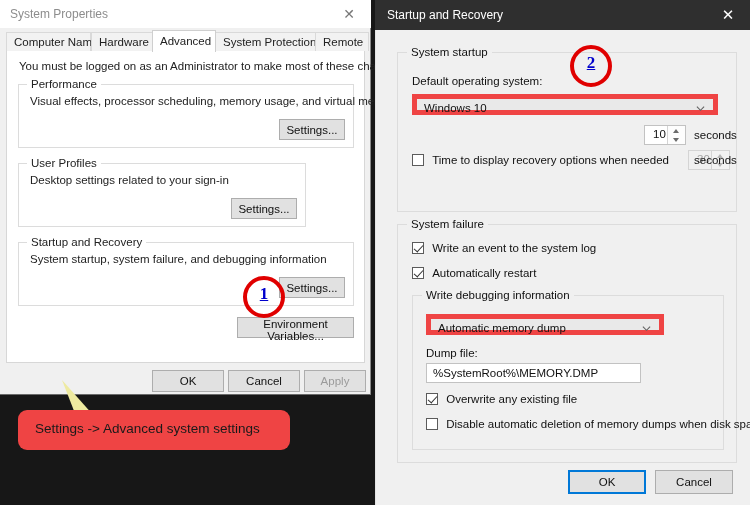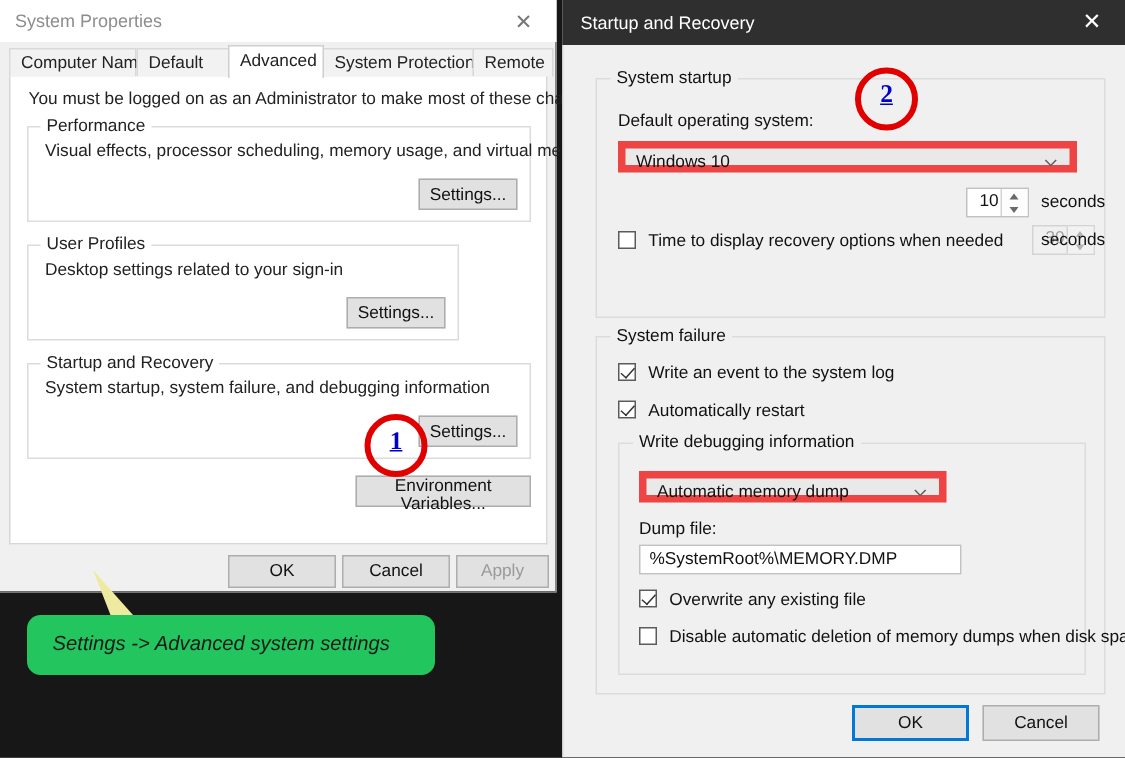--- a/index.html
+++ b/index.html
@@ -324,23 +324,22 @@
     font-family: "Liberation Serif", serif;
   }
   .badge span { text-decoration: underline; }
 
   
   #callout {
     position: absolute;
     left: 18px; top: 410px;
     width: 272px;
     height: 40px;
-    background: #22c55e;
+    background: #ef4444;
     border-radius: 9px;
-    font-style: italic;
   }
   #callout .ctxt {
     position: absolute;
     left: 17px; top: 11px;
     font-size: 13.5px;
     color: #1a1a1a;
     white-space: nowrap;
   }
   #callout-tail {
     position: absolute;
@@ -357,21 +356,21 @@
 
   <div id="sysprops">
 
     <div id="sysprops-titlebar">
       <div id="sysprops-title">System Properties</div>
       <div id="sysprops-close">✕</div>
     </div>
 
     <div class="tabstrip">
       <div class="tab" style="left:0px;   width:85px;">Computer Name</div>
-      <div class="tab" style="left:85px;  width:62px;">Default</div>
+      <div class="tab" style="left:85px;  width:62px;">Hardware</div>
       <div class="tab active" style="left:146px; width:64px;">Advanced</div>
       <div class="tab" style="left:209px; width:101px;">System Protection</div>
       <div class="tab" style="left:309px; width:54px;">Remote</div>
     </div>
 
     <div id="sysprops-body">
       <div class="adminline">You must be logged on as an Administrator to make most of these changes.</div>
 
       <div class="groupbox" style="left:11px; top:33px; width:336px; height:64px;">
         <div class="grouplabel">Performance</div>
@@ -473,21 +472,21 @@
         </div>
 
         <div class="cbrow" style="left:14px; top:42px;">
           <span class="cbox checked"></span>
           <span class="cblabel">Automatically restart</span>
         </div>
 
         <div class="gb2" style="left:14px; top:70px; width:312px; height:155px; background:transparent;">
           <div class="gl2">Write debugging information</div>
 
-          <div class="combo" style="left:13px; top:18px; width:205px; height:21px;">
+          <div class="combo" style="left:13px; top:18px; width:238px; height:21px;">
             <div class="ctext">Automatic memory dump</div>
             <svg class="carrow" viewBox="0 0 10 10">
               <polyline points="1,3 5,7 9,3" fill="none" stroke="#606060" stroke-width="1.2"></polyline>
             </svg>
           </div>
 
           <div class="fieldlabel" style="left:13px; top:51px;">Dump file:</div>
 
           <div class="textbox" style="left:13px; top:67px; width:215px; height:20px;">
             <div class="tval">%SystemRoot%\MEMORY.DMP</div>

